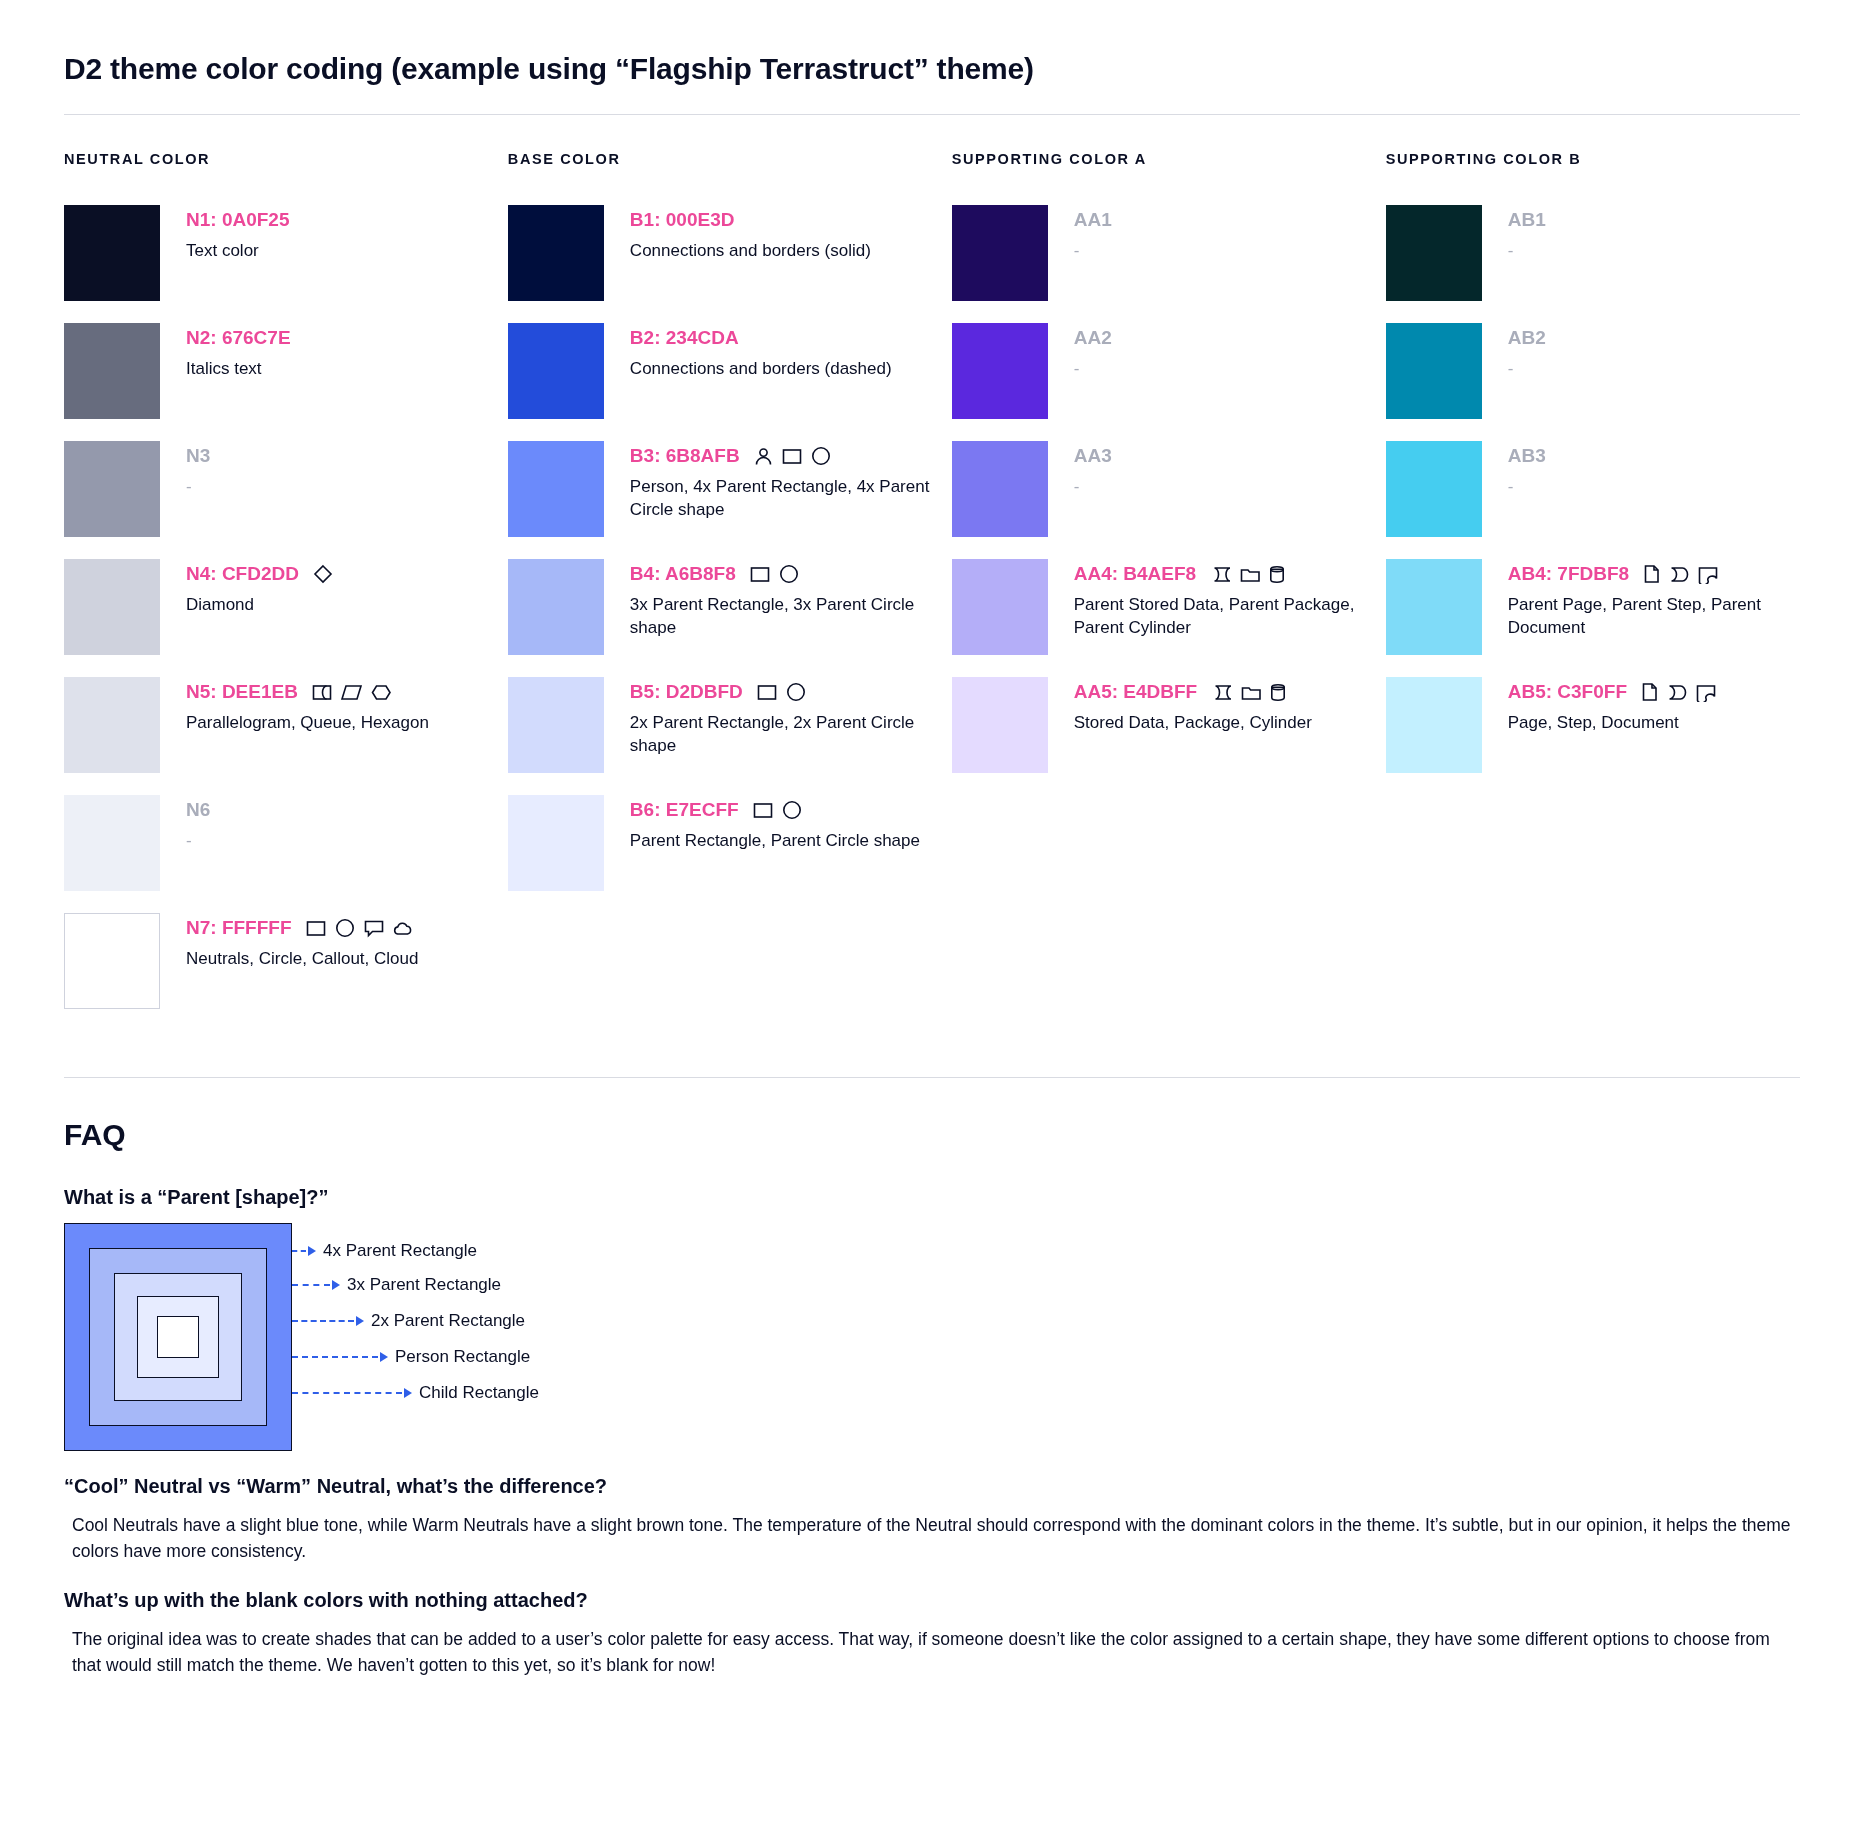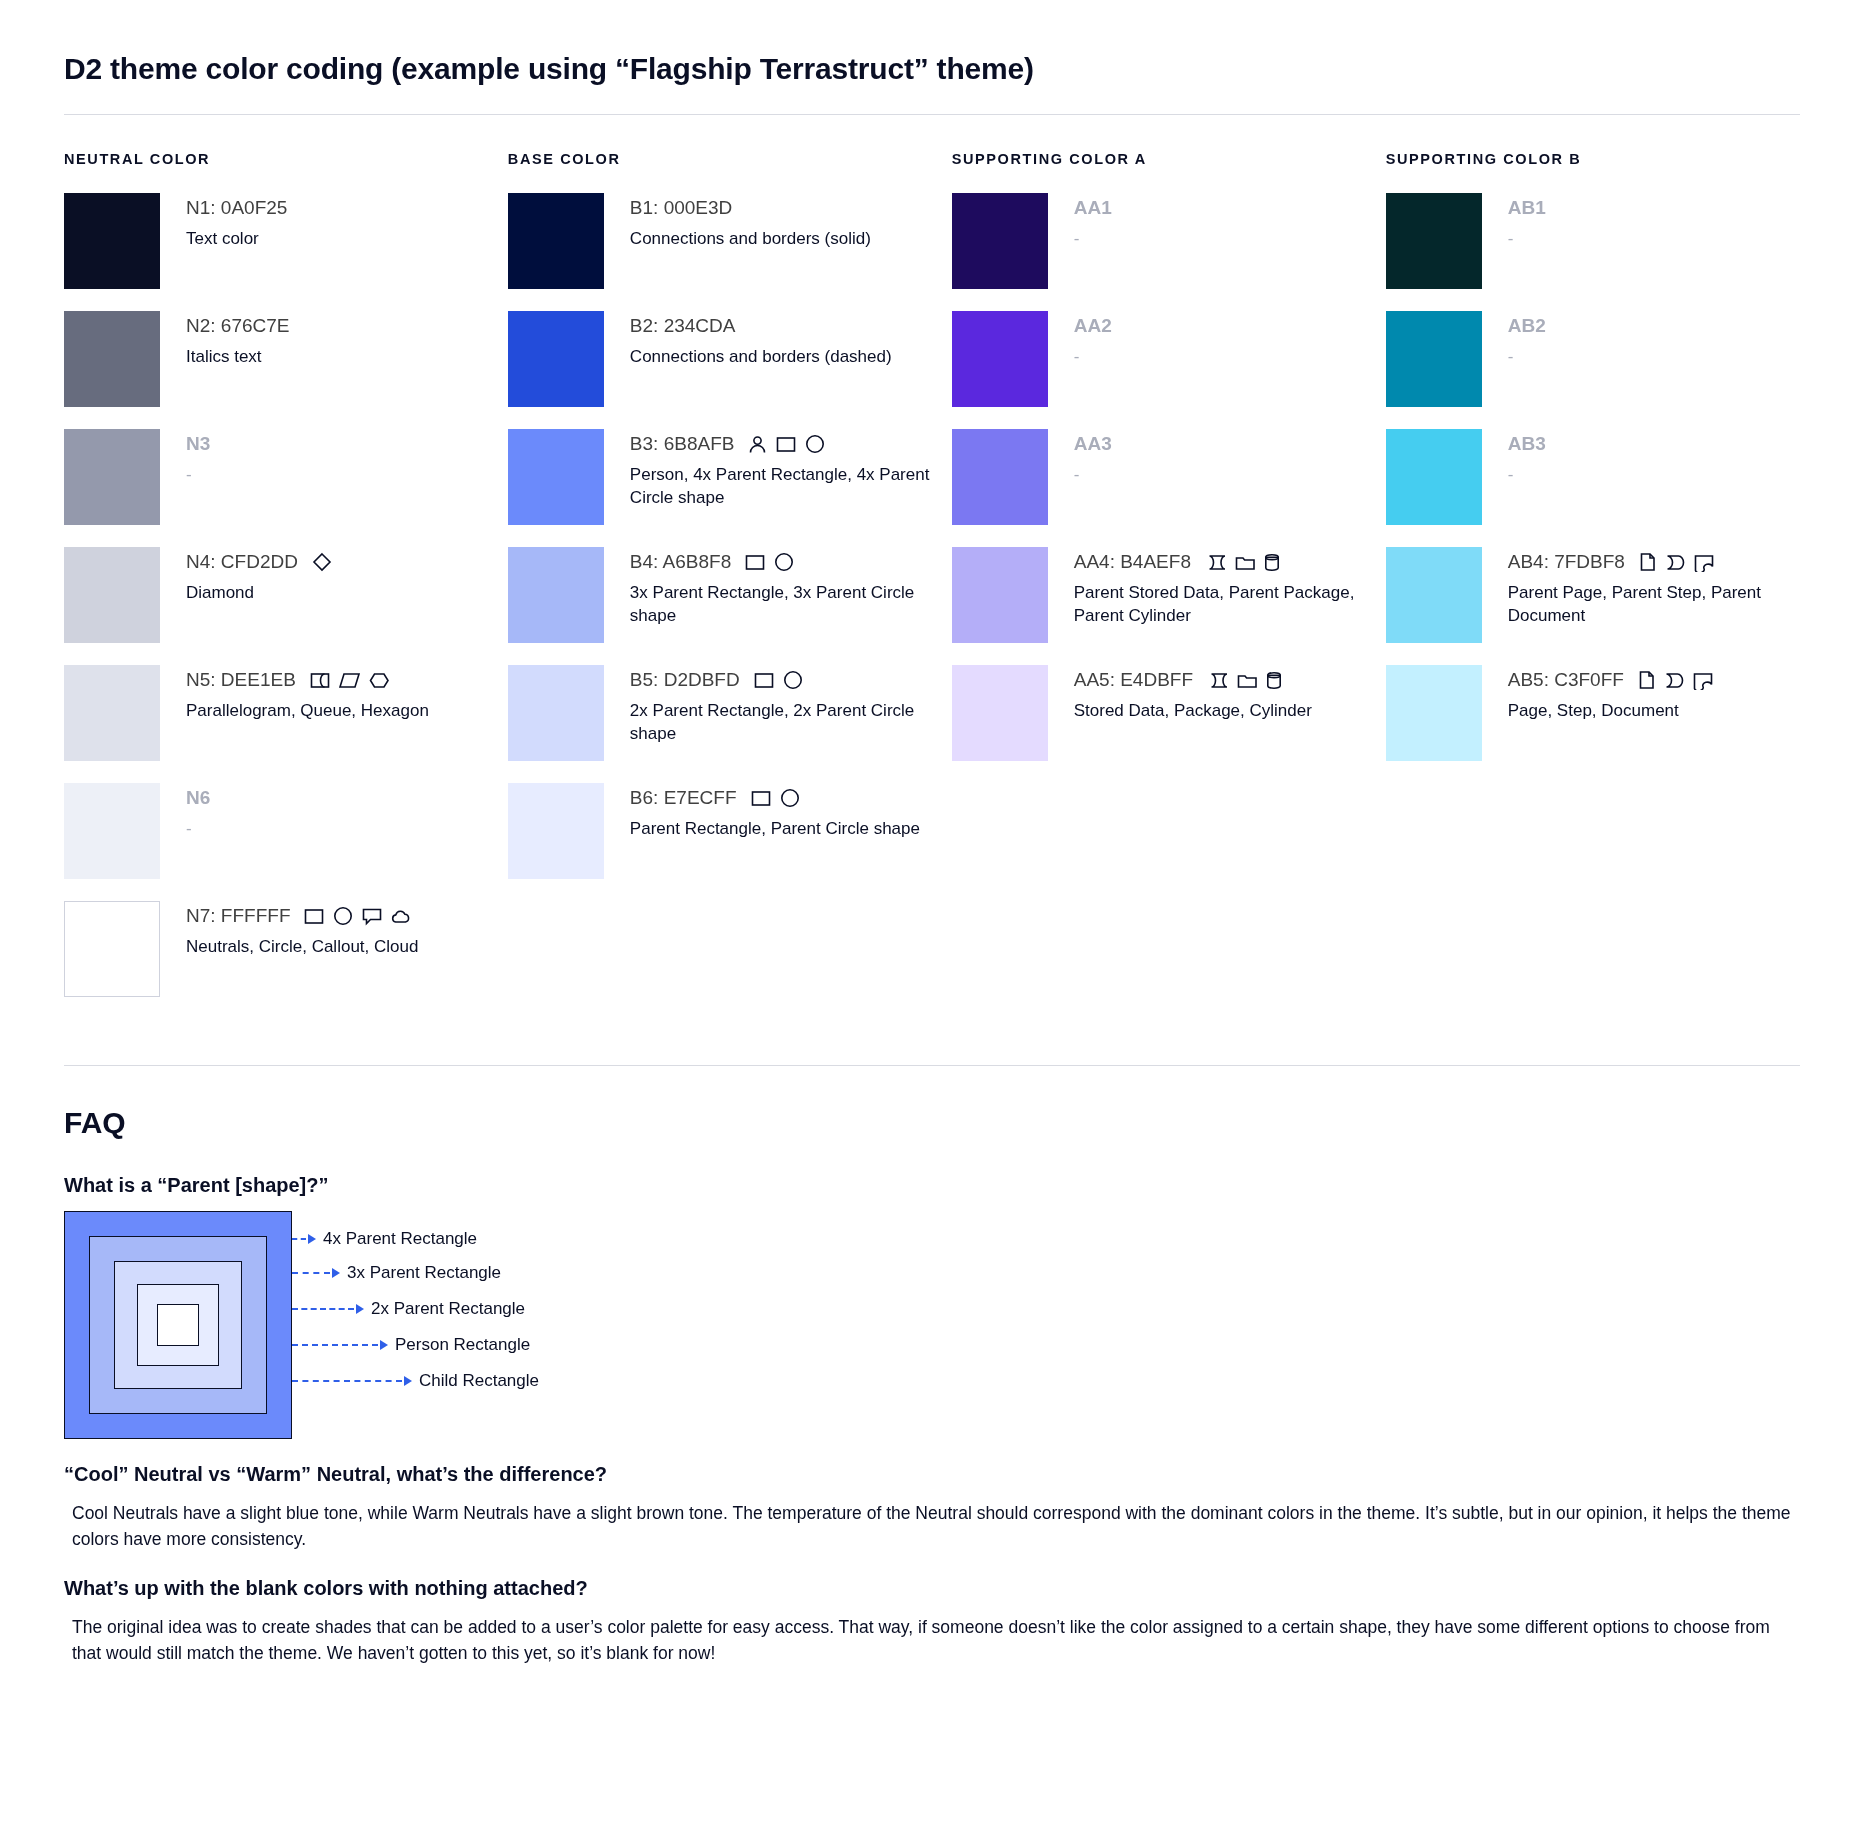--- a/index.html
+++ b/index.html
@@ -30,43 +30,43 @@
   .col.neutral { width: 450px; }
   .col.base { width: 450px; }
   .col.sa { width: 440px; }
   .col.sb { width: 420px; }
 
   .col-header {
     font-size: 14.5px;
     font-weight: bold;
     letter-spacing: 1.6px;
     color: #0A0F25;
-    margin-bottom: 26px;
+    margin-bottom: 38px;
     text-transform: uppercase;
   }
 
   .row {
     display: flex;
     align-items: flex-start;
     margin-bottom: 22px;
     min-height: 96px;
   }
   .swatch {
     width: 96px;
     height: 96px;
     flex: 0 0 96px;
     margin-right: 26px;
   }
   .swatch.bordered { border: 1px solid #cfd2dd; }
 
   .meta { padding-top: 4px; }
   .meta .name {
     font-size: 19px;
-    font-weight: normal;
-    color: #404040;
+    font-weight: bold;
+    color: #ec4899;
     display: flex;
     align-items: center;
     gap: 10px;
     line-height: 1.2;
   }
   .meta .name.muted { color: #a9adba; font-weight: bold; }
   .meta .desc {
     font-size: 17px;
     color: #0A0F25;
     margin-top: 8px;

